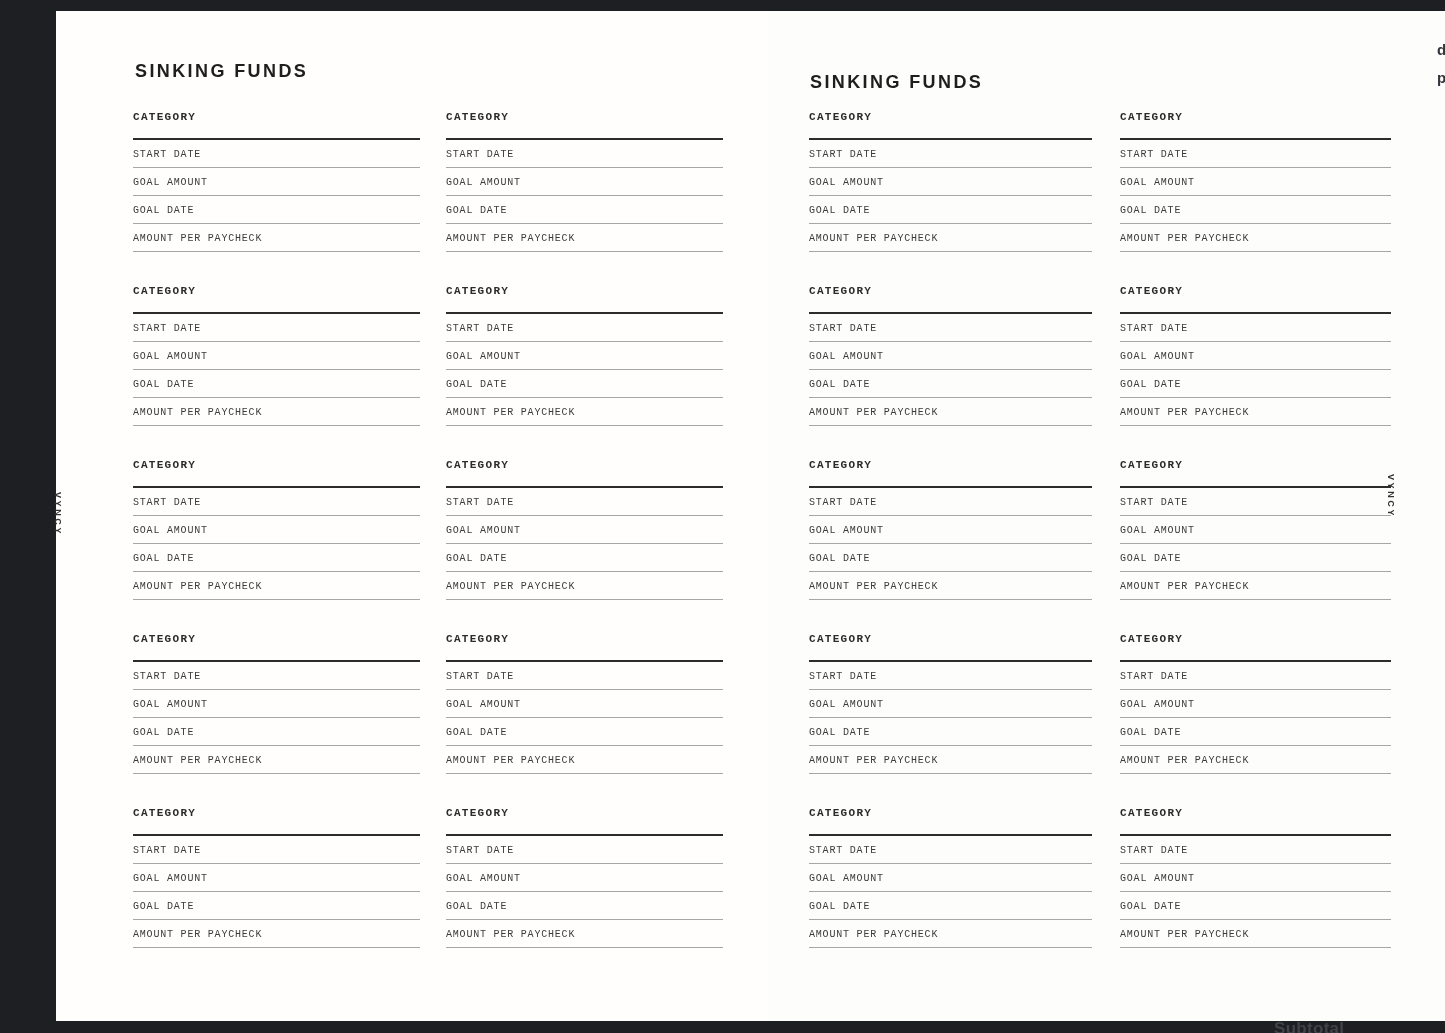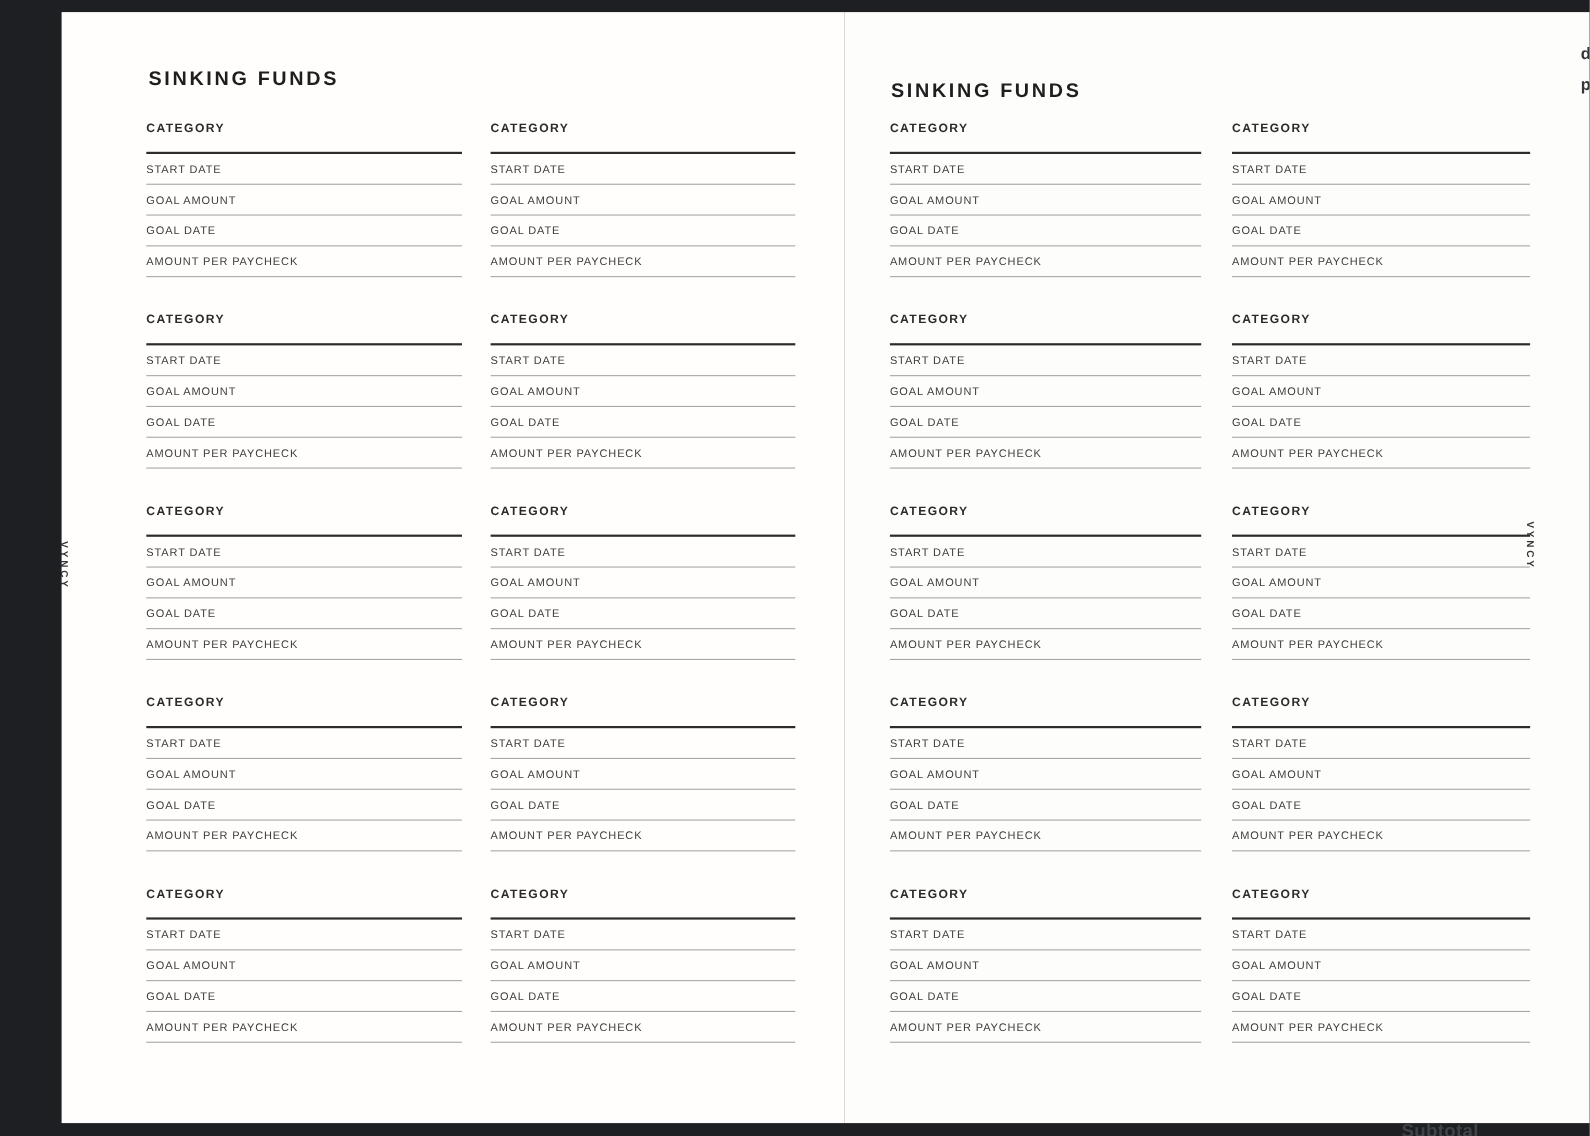--- a/index.html
+++ b/index.html
@@ -53,20 +53,21 @@
     font-weight: bold;
     letter-spacing: 2.4px;
     color: #1e1e1e;
     line-height: 18px;
   }
   .page-left  .title { margin: 0 0 31px 2px; }
   .page-right .title { margin: 0 0 20px 1px; }
 
   .columns {
     display: flex;
+    font-family: Liberation Mono, monospace;
   }
   .page-left  .columns { gap: 26px; }
   .page-right .columns { gap: 28px; }
 
   .funds-col { display: block; }
   .page-left  .funds-col:nth-child(1) { width: 287px; }
   .page-left  .funds-col:nth-child(2) { width: 277px; }
   .page-right .funds-col:nth-child(1) { width: 283px; }
   .page-right .funds-col:nth-child(2) { width: 271px; }
 

